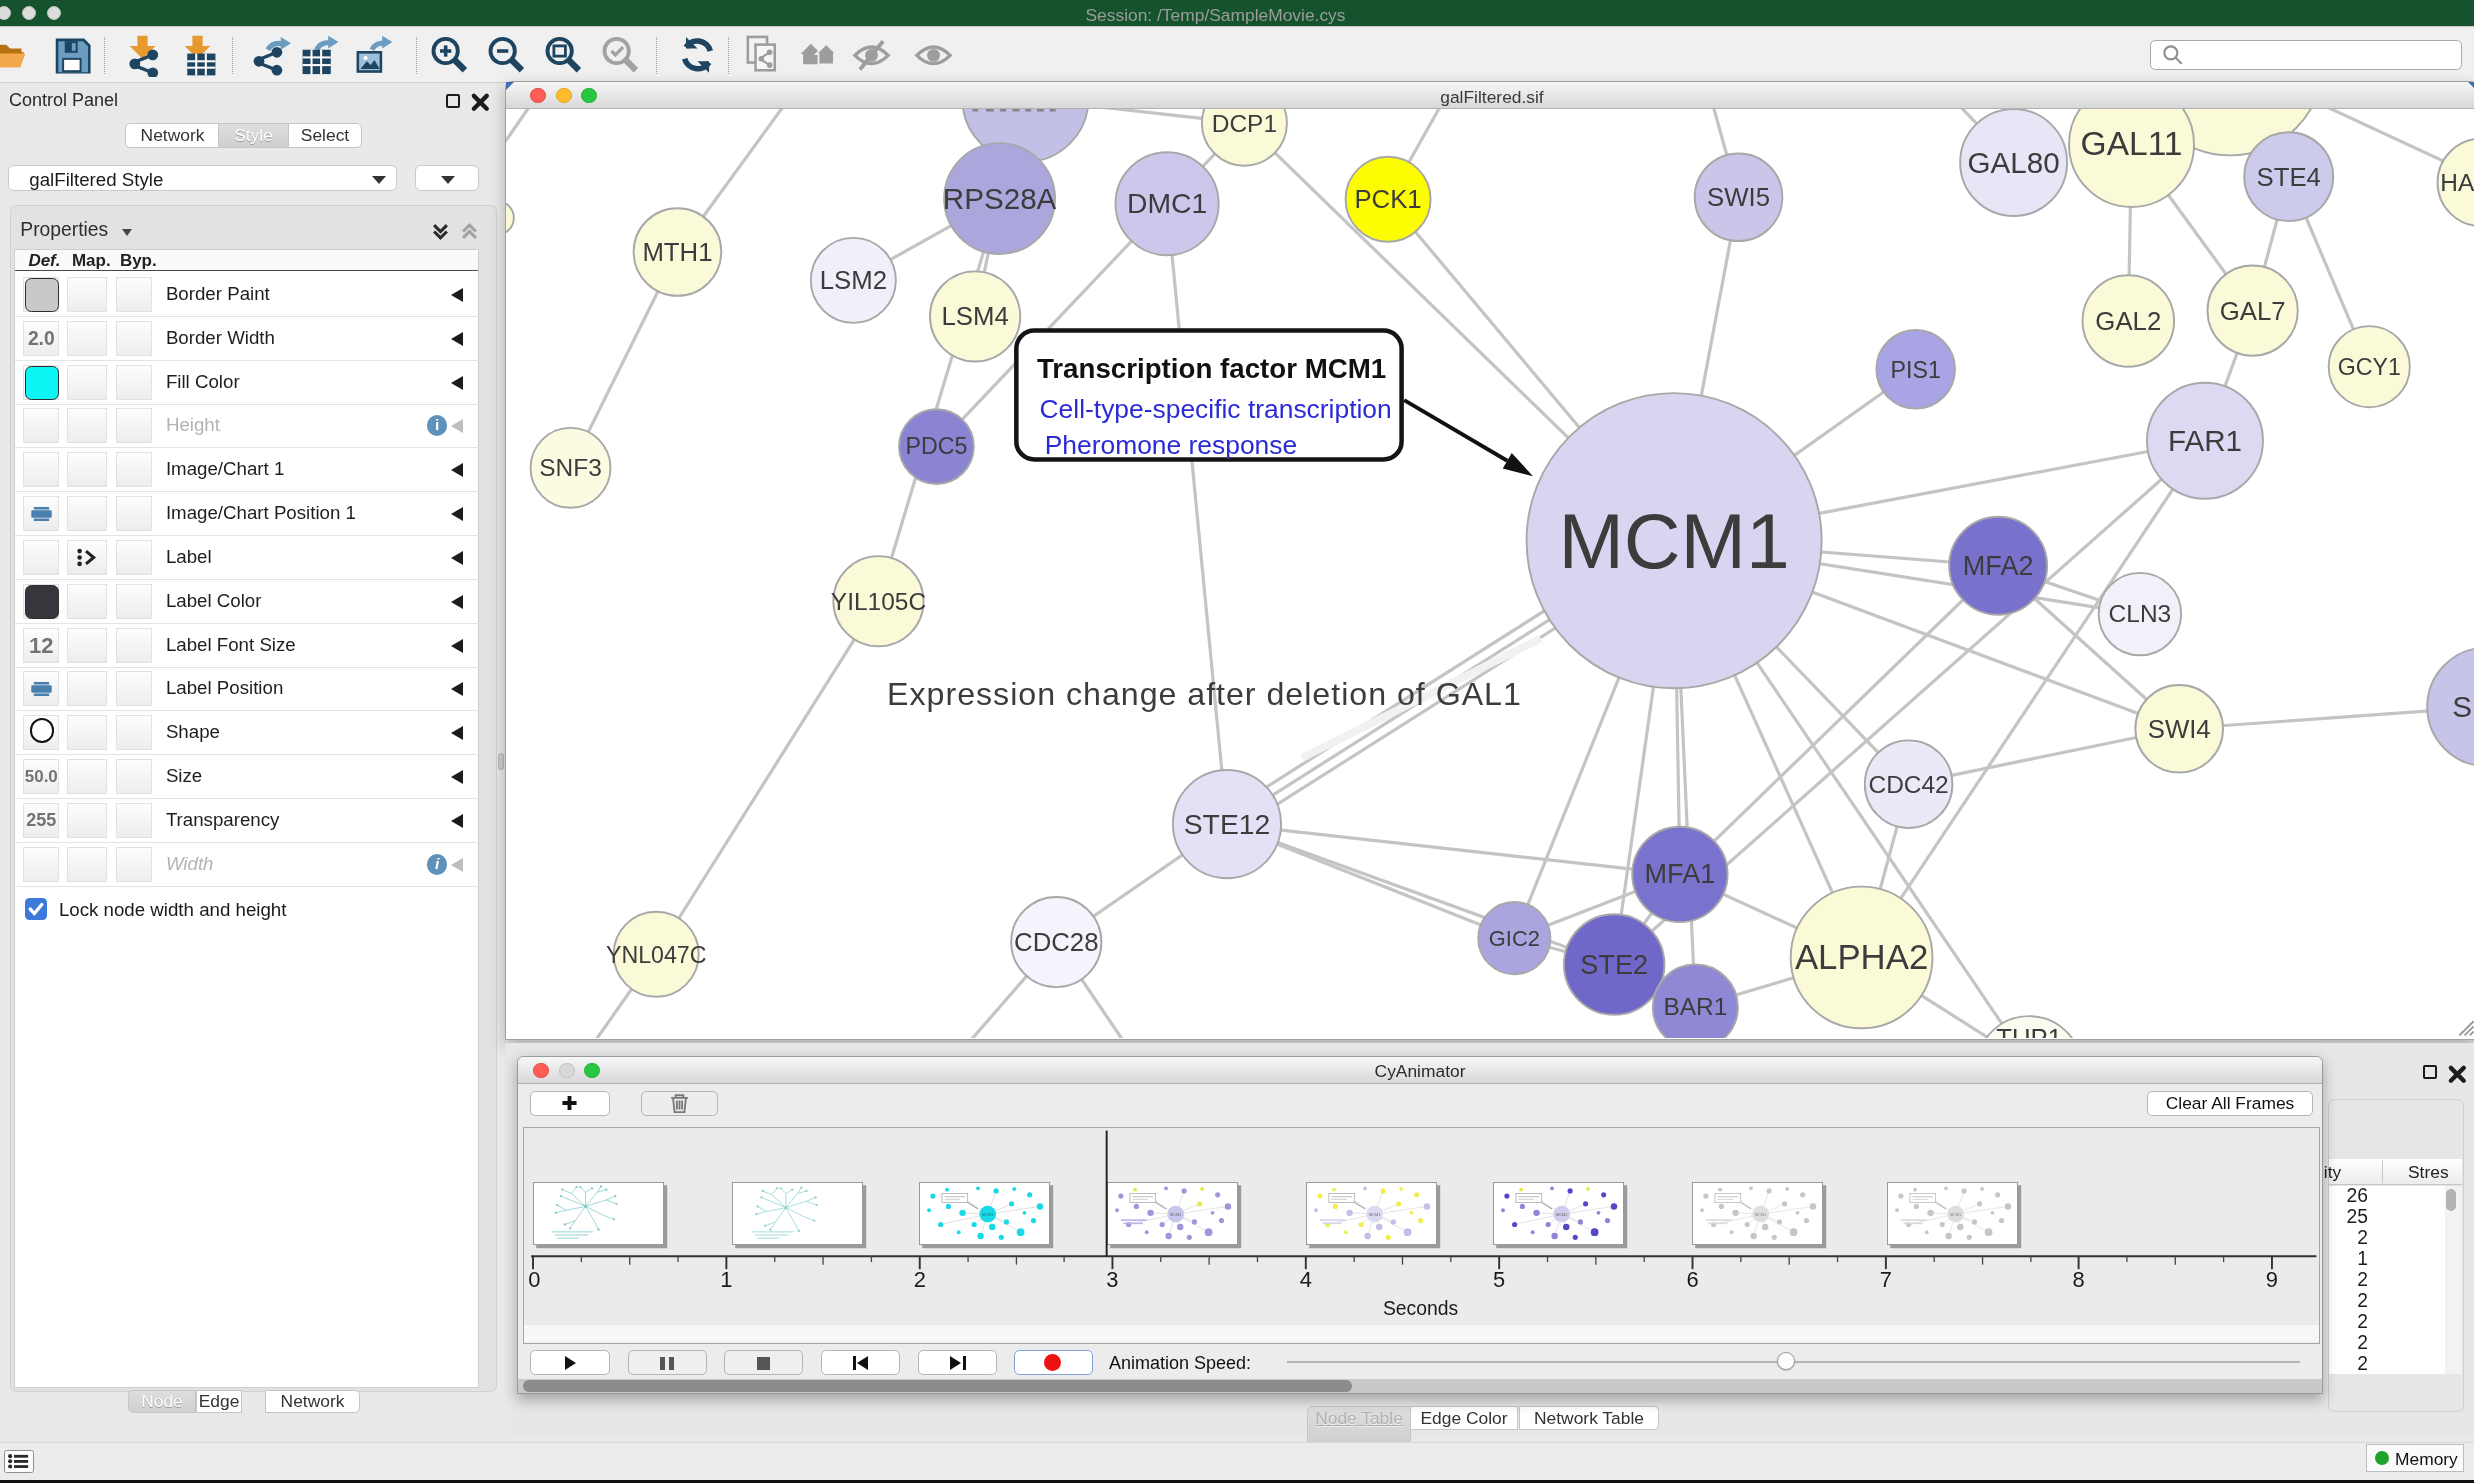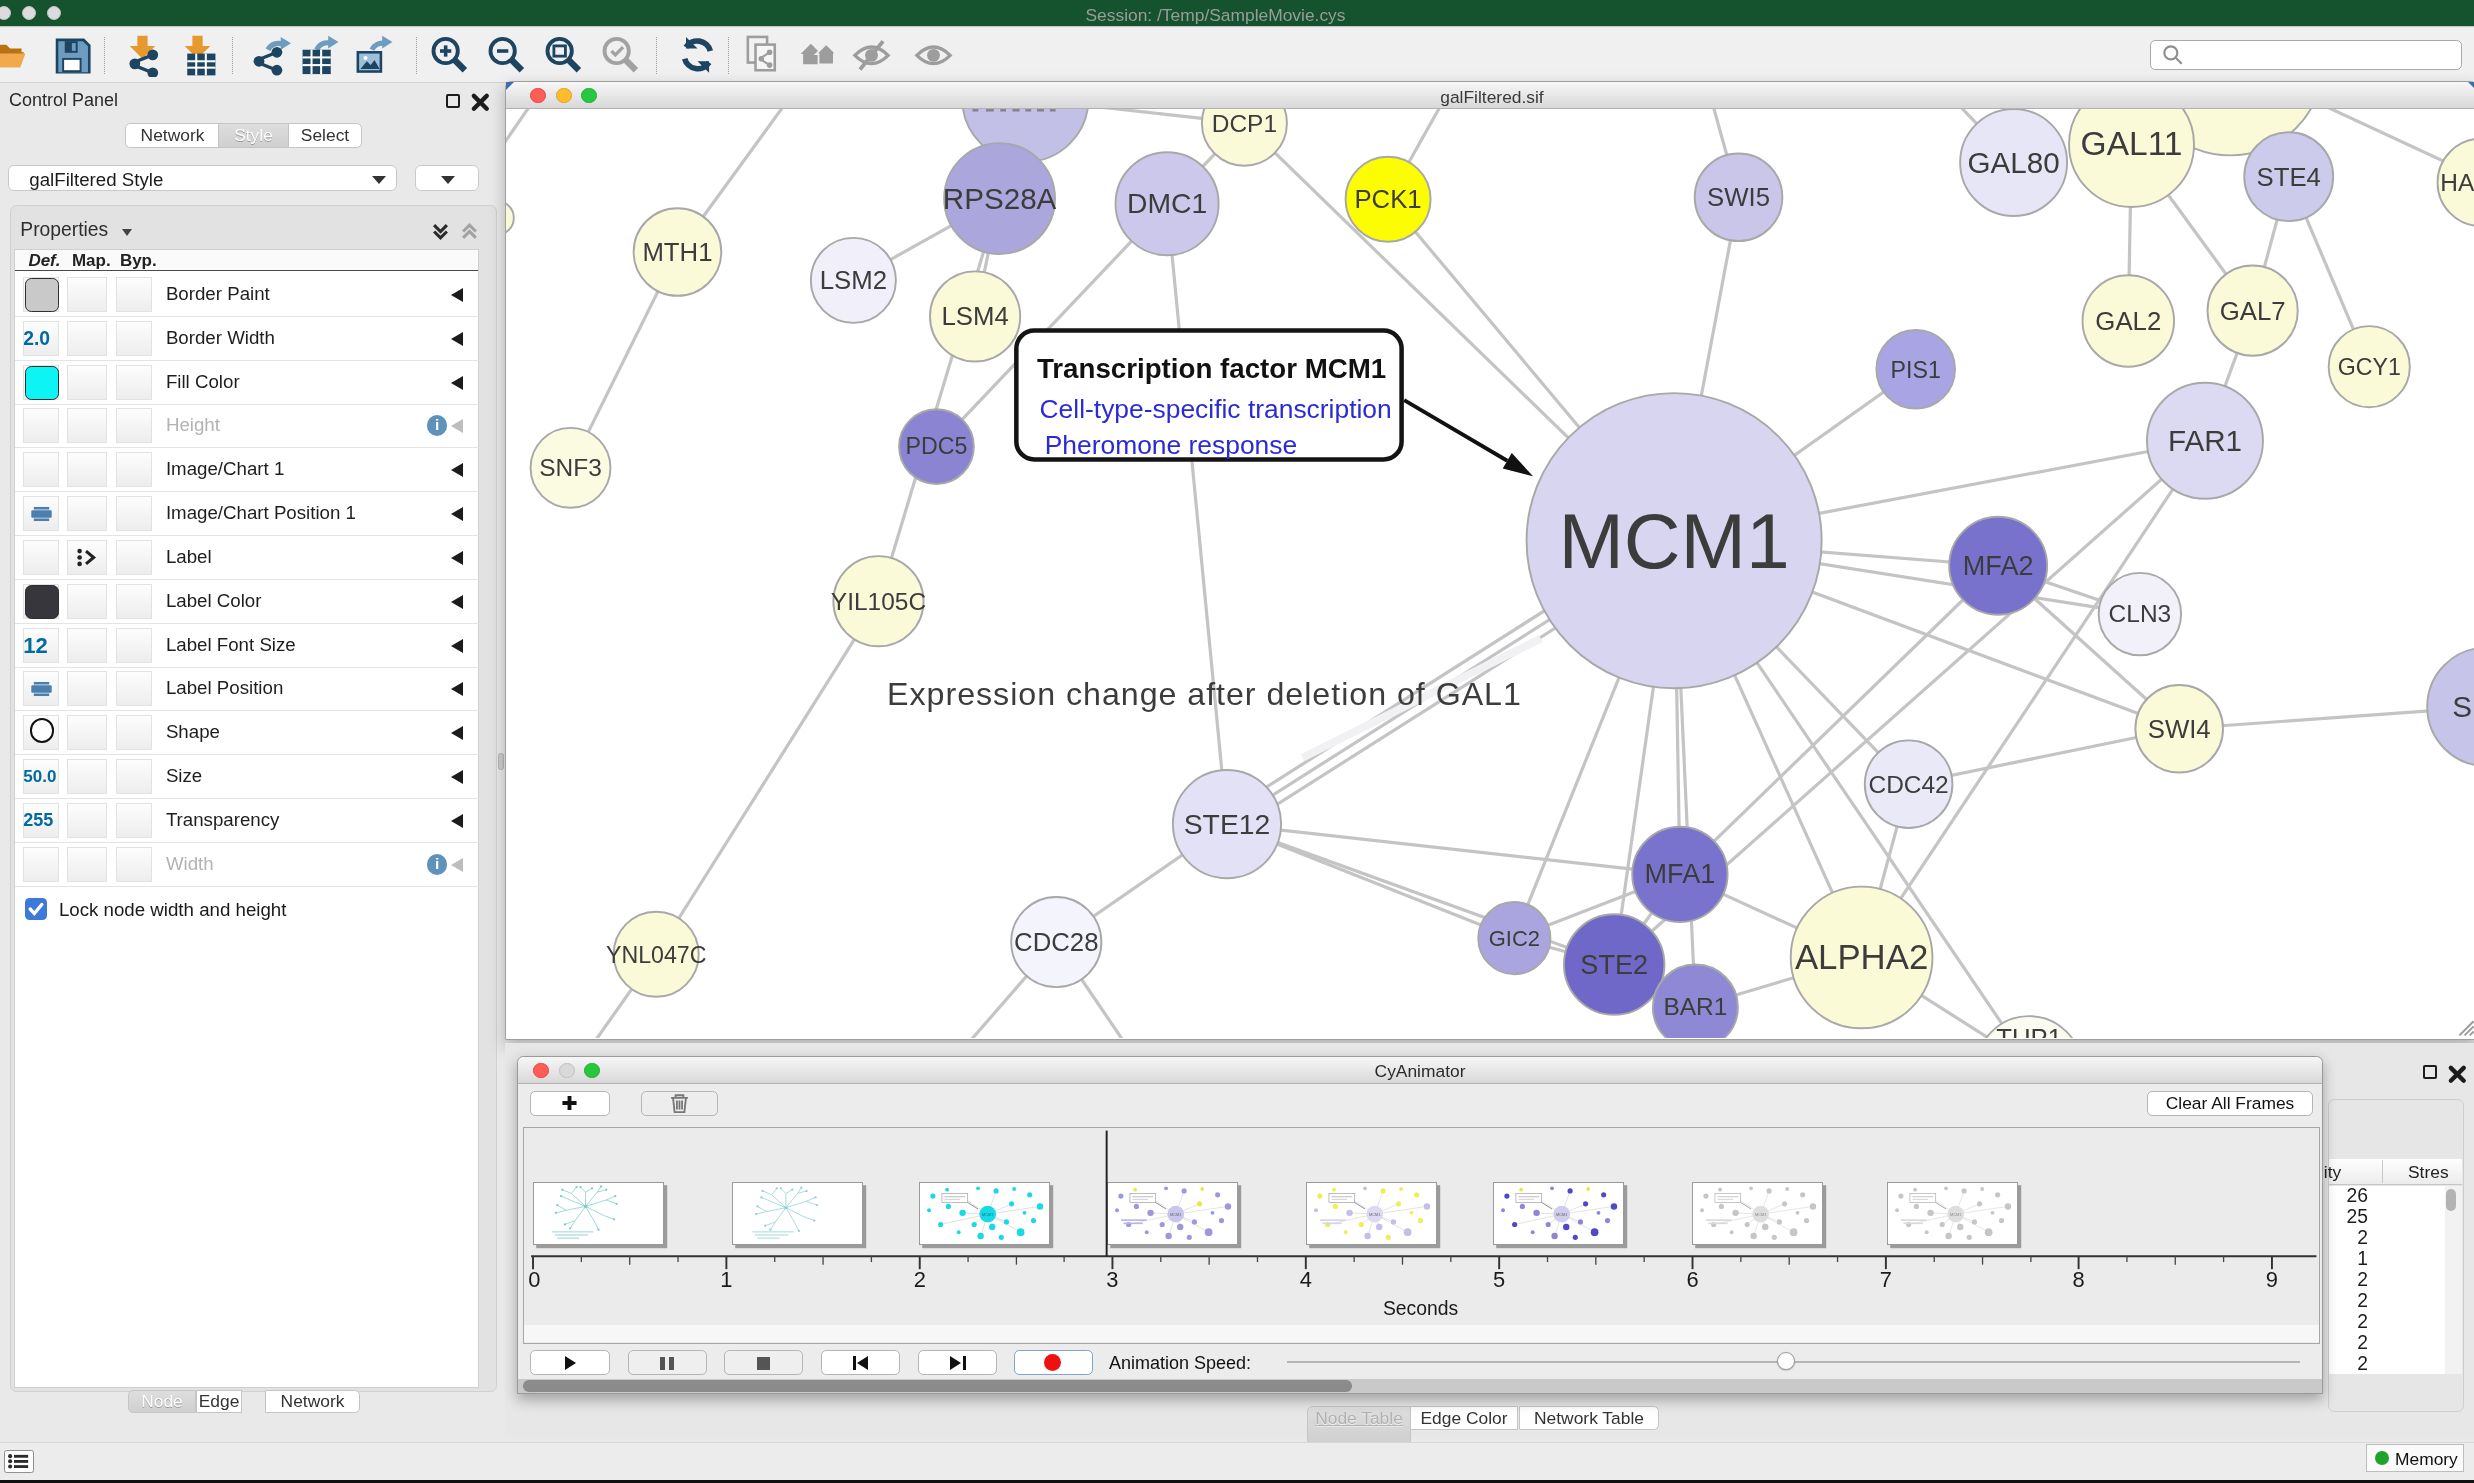--- a/index.html
+++ b/index.html
@@ -20,21 +20,21 @@
   .winbar { background:linear-gradient(#f7f7f7,#d8d8d8); border-bottom:1.3px solid #b2b2b2; }
 
   
   .cptab { position:absolute; top:0; height:25px; border:1.3px solid #c5c5c5; background:#fff; color:#333; font-size:17.4px; text-align:center; line-height:23px; }
   .proprow { position:absolute; left:0; width:464px; height:44px; border-bottom:1.3px solid #e4e4e4; }
   .cell { position:absolute; top:4.5px; height:35px; background:linear-gradient(#fdfdfd,#ededed); border:1.3px solid #e2e2e2; }
   .prlabel { position:absolute; left:151px; top:10.3px; font-size:18.7px; color:#1e1e1e; }
   .tri { position:absolute; right:15.5px; top:15px; width:0; height:0; border-top:7.7px solid transparent; border-bottom:7.7px solid transparent; border-right:12.2px solid #1c1c1c; }
   .info { position:absolute; left:412px; top:11.6px; width:20.6px; height:20.6px; border-radius:50%; background:#5e92bb; color:#fff; font-size:15.5px; font-weight:bold; text-align:center; line-height:20.6px; }
   .swatch { position:absolute; left:9.7px; top:5.2px; width:34px; height:34px; border:1.9px solid #2e2e2e; border-radius:6.4px; }
-  .defnum { position:absolute; left:8.4px; top:4.5px; width:36px; height:39px; font-weight:bold; color:#0369a1; line-height:35px; }
+  .defnum { position:absolute; left:8.4px; top:4.5px; width:36px; height:39px; font-weight:bold; color:#737373; text-align:center; line-height:35px; }
 
   
   .btn { position:absolute; background:#fff; border:1.3px solid #b5b5b5; border-radius:5.2px; }
 </style>
 </head>
 <body>
 
 <div class="abs" id="titlebar">
   <div class="tl" style="left:-3.2px;top:6.4px;width:14px;height:14px;background:#dcdcdc;border:0.6px solid #c3c3c3;"></div>
   <div class="tl" style="left:22px;top:6.4px;width:14px;height:14px;background:#dcdcdc;border:0.6px solid #c3c3c3;"></div>
@@ -318,21 +318,21 @@
             <div class="tri"></div>
           </div>
         <div class="proprow" style="top:526px;">
             <div class="cell" style="left:8.4px;width:36px;"></div>
             <div class="cell" style="left:52px;width:40px;"></div>
             <div class="cell" style="left:101px;width:36px;"></div>
             <div class="defnum" style="font-size:18px;">255</div>
             <div class="prlabel">Transparency</div>
             <div class="tri"></div>
           </div>
-        <div class="proprow" style="top:570px;">
+        <div class="proprow" style="top:570px;font-style:italic;">
             <div class="cell" style="left:8.4px;width:36px;"></div>
             <div class="cell" style="left:52px;width:40px;"></div>
             <div class="cell" style="left:101px;width:36px;"></div>
             <div class="prlabel" style="color:#b3b3b3;">Width</div>
             <div class="info">i</div>
             <div class="tri" style="border-right-color:#bdbdbd;"></div>
           </div>
         <div class="abs" style="left:10.3px;top:625px;width:22px;height:22px;background:#3d79d8;border-radius:4.5px;">
           <svg width="22" height="22" viewBox="0 0 17 17">
               <path d="M4 8.5 l3.2 3.5 L13 5" fill="none" stroke="#fff" stroke-width="2.6" stroke-linecap="round"></path>

